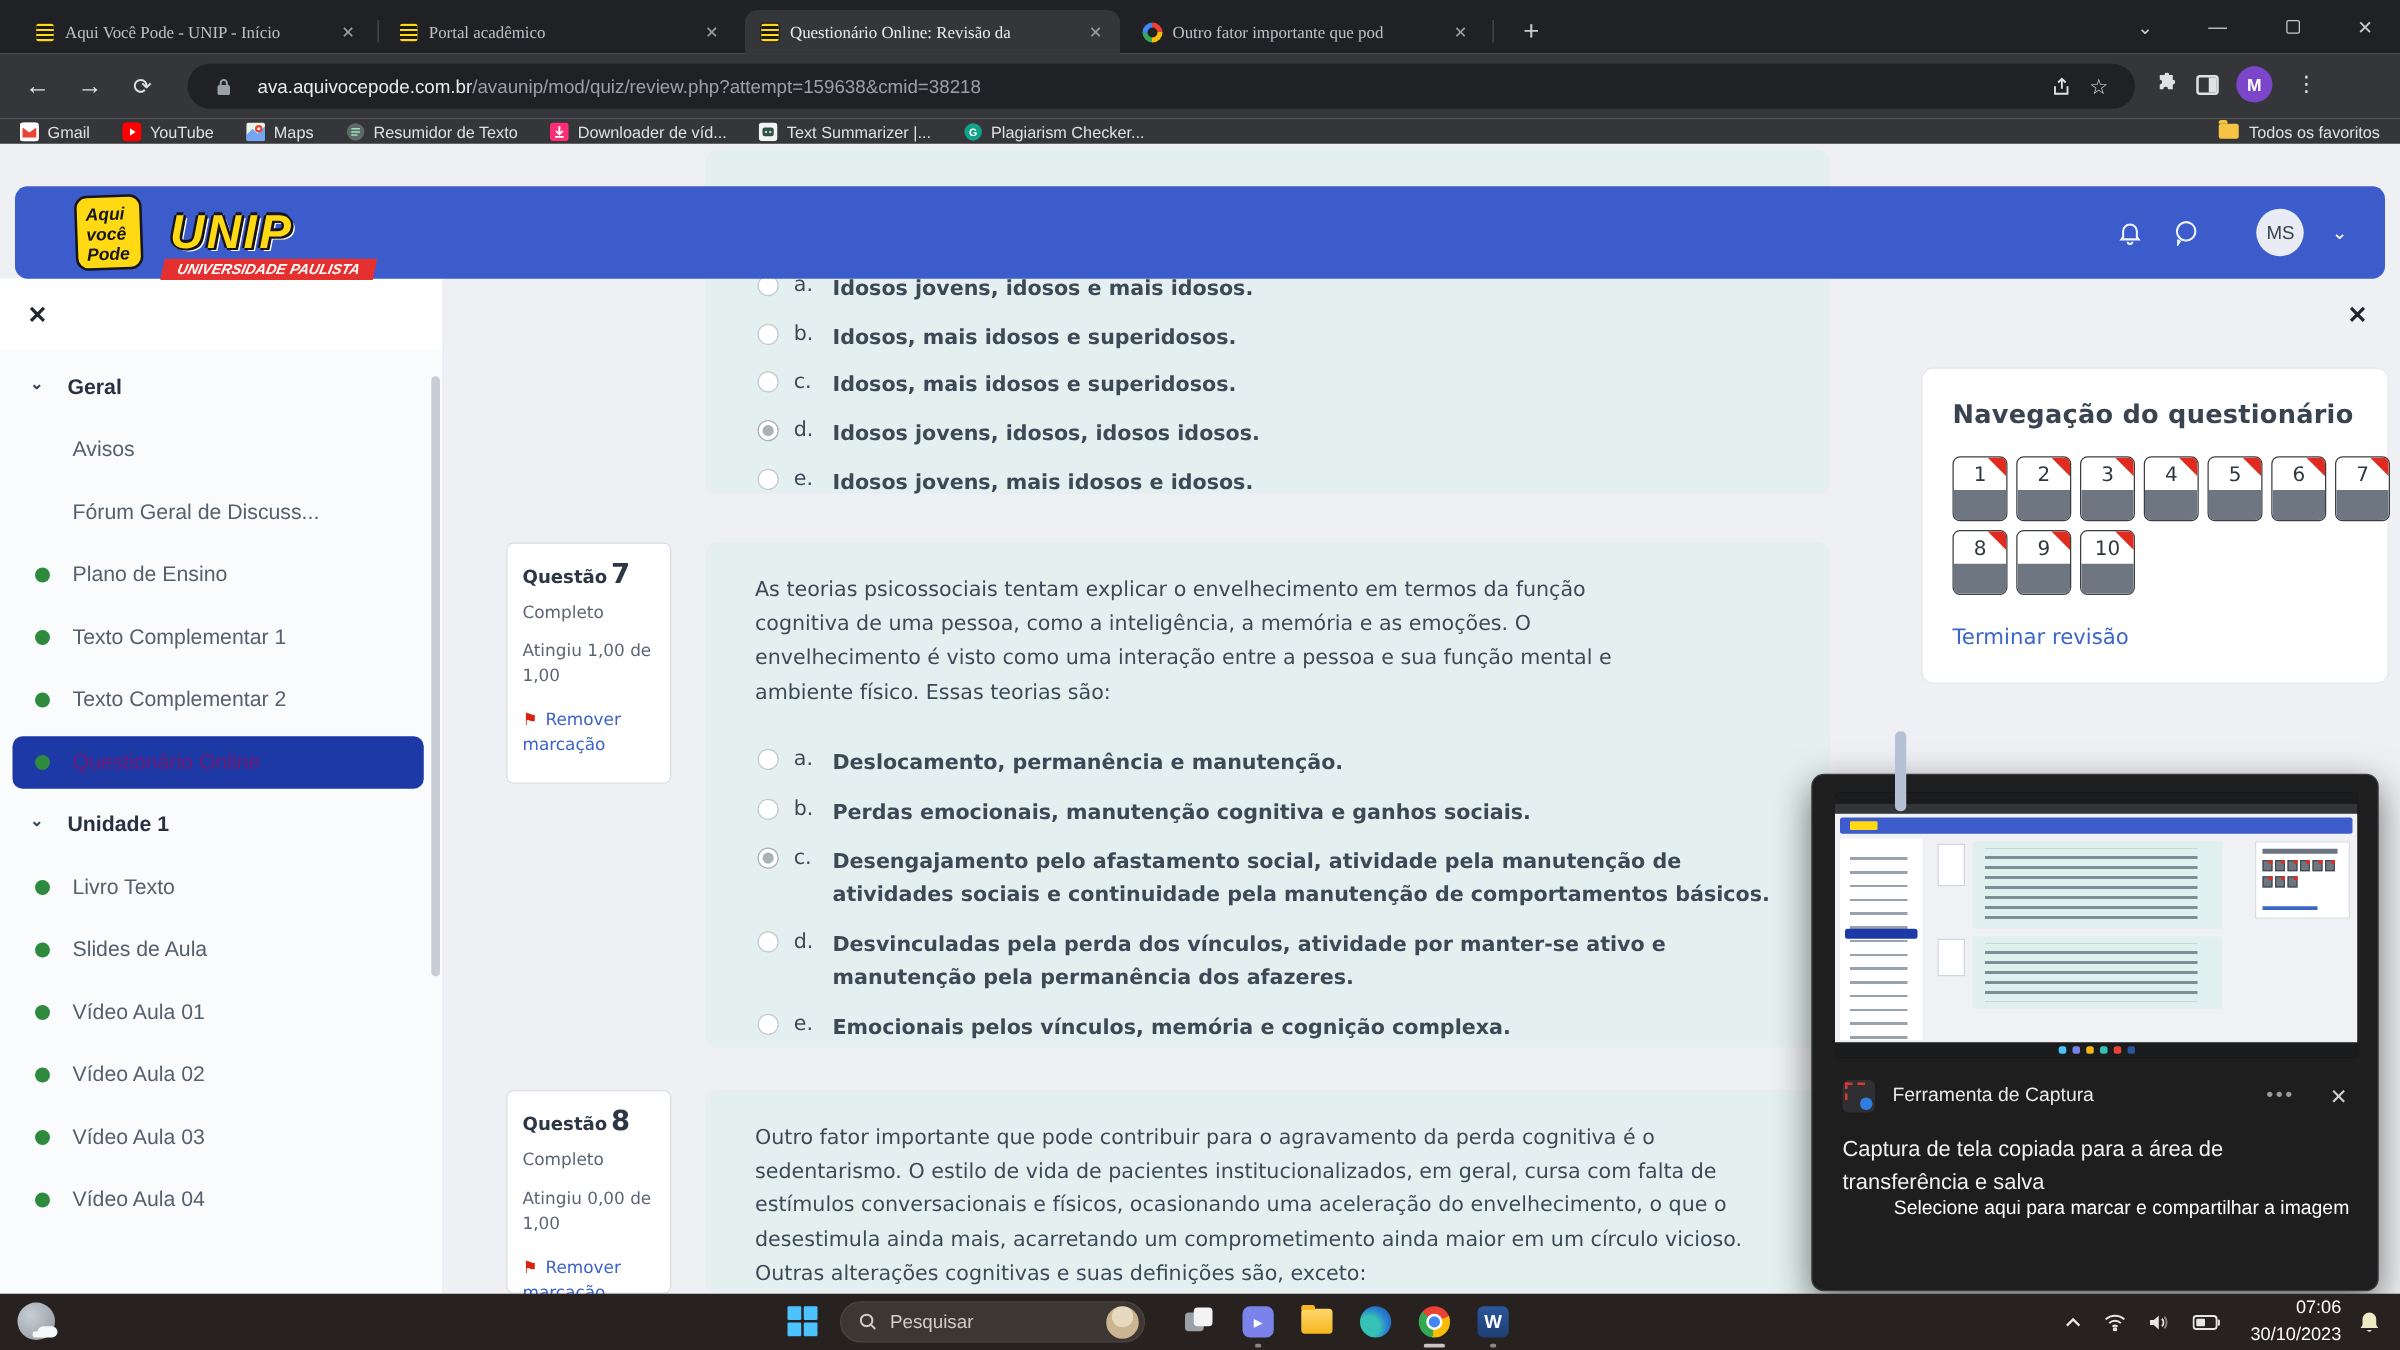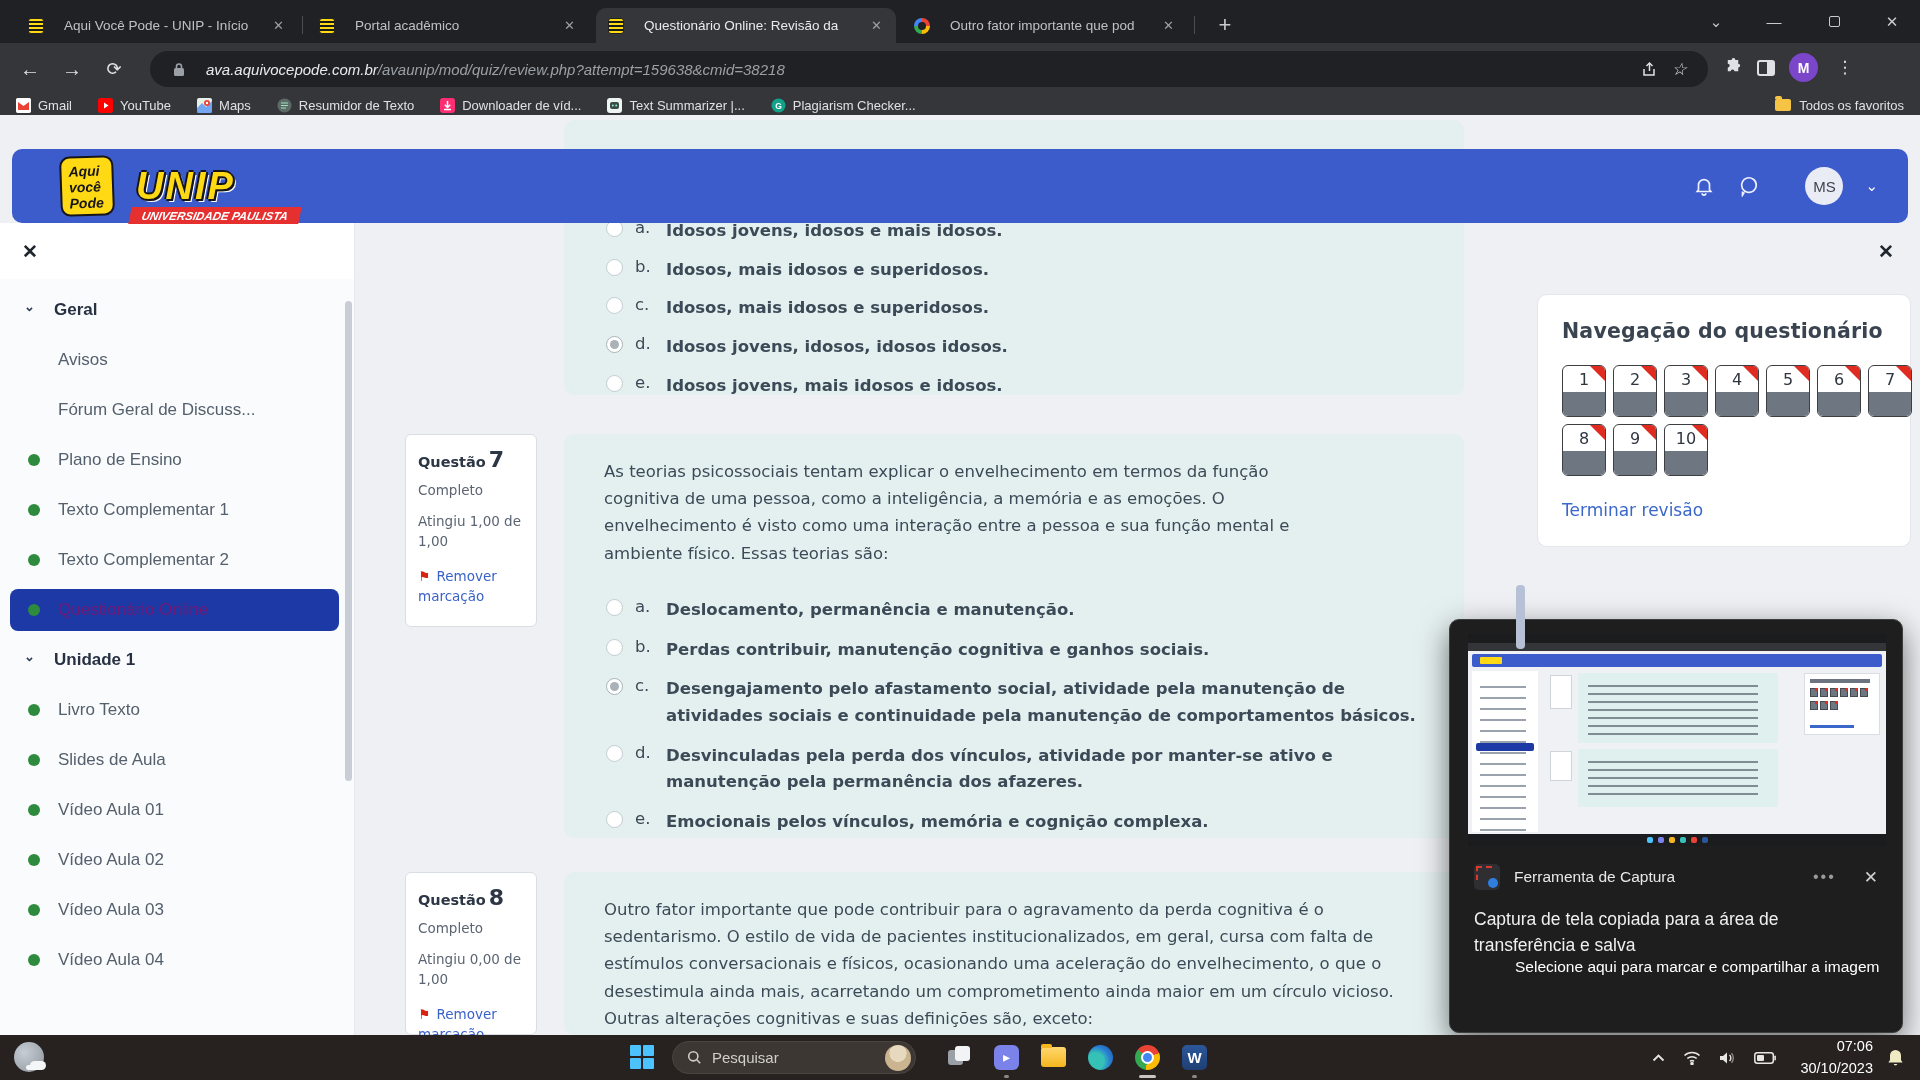--- a/index.html
+++ b/index.html
@@ -4,40 +4,40 @@
 <style>
   * { margin:0; padding:0; box-sizing:border-box; }
   html,body { width:1920px; height:1080px; overflow:hidden; background:#eef0f3;
               font-family:"Liberation Sans", sans-serif; }
 
   
   .tabstrip { position:absolute; left:0; top:0; width:1920px; height:43px; background:#202124; z-index:20; }
   .tab { position:absolute; top:8px; height:35px; display:flex; align-items:center; padding:0 10px 0 12px;
          color:#bdc1c6; font-size:13.5px; }
   .tab.active { background:#35363a; border-radius:10px 10px 0 0; color:#e8eaed; }
-  .tab .title { flex:1; overflow:hidden; white-space:nowrap; margin:0 20px; }
+  .tab .title { flex:1; overflow:hidden; white-space:nowrap; margin:0 8px;font-family:Liberation Serif, serif; }
   .tab .close { color:#9aa0a6; font-size:13px; padding:2px 4px; border-radius:50%; }
   .favicon-unip { width:16px; height:16px; border-radius:3px; background:#ffd913; border:1px solid #222;
                   background-image:repeating-linear-gradient(#ffd913 0 2px, #1a1a1a 2px 4px); flex:0 0 16px; }
   .favicon-google { width:16px; height:16px; border-radius:50%; flex:0 0 16px;
        background:conic-gradient(#ea4335 0 90deg,#fbbc05 90deg 180deg,#34a853 180deg 270deg,#4285f4 270deg 360deg);
        position:relative; }
   .favicon-google::after { content:""; position:absolute; inset:4px; background:#202124; border-radius:50%; }
   .tabsep { position:absolute; top:16px; width:1px; height:18px; background:#4a4d51; }
   .newtab { position:absolute; top:10px; left:1210px; width:30px; height:30px; color:#c7cbd0; font-size:22px;
             display:flex; align-items:center; justify-content:center; border-radius:50%; }
   .winctl { position:absolute; top:0; height:43px; width:52px; display:flex; align-items:center; justify-content:center;
             color:#c7cbd0; font-size:15px; }
   .winctl .box { width:11px; height:11px; border:1.5px solid #c7cbd0; border-radius:2px; }
 
   .toolbar { position:absolute; left:0; top:43px; width:1920px; height:52px; background:#35363a; z-index:20; }
   .navbtn { position:absolute; top:10px; width:32px; height:32px; display:flex; align-items:center; justify-content:center;
             color:#dfe1e5; font-size:20px; border-radius:50%; }
   .omnibox { position:absolute; left:150px; top:8px; width:1558px; height:36px; background:#202124; border-radius:18px;
-             display:flex; align-items:center; padding:0 14px;font-style:italic; }
+             display:flex; align-items:center; padding:0 14px; }
   .omnibox .url { font-size:15px; color:#e8eaed; margin-left:12px; white-space:nowrap; overflow:hidden; flex:1; }
   .omnibox .url .path { color:#9aa0a6; }
   .pill-ic { display:flex; align-items:center; justify-content:center; width:30px; height:30px; flex:0 0 30px; }
   .tb-right { position:absolute; top:10px; display:flex; align-items:center; }
   .avatar-m { width:29px; height:29px; border-radius:50%; background:#7b46c9; color:#fff; font-size:14px; font-weight:bold;
               display:flex; align-items:center; justify-content:center; }
   .kebab { color:#dfe1e5; font-size:17px; letter-spacing:0; width:26px; text-align:center; }
   .sidepanel-ic { width:18px; height:16px; border:2px solid #dfe1e5; border-radius:3px; position:relative; }
   .sidepanel-ic::after { content:""; position:absolute; right:0; top:0; bottom:0; width:6px; background:#dfe1e5; }
 
@@ -488,21 +488,21 @@
   <p class="qtext">As teorias psicossociais tentam explicar o envelhecimento em termos da função cognitiva de uma pessoa, como a inteligência, a memória e as emoções. O envelhecimento é visto como uma interação entre a pessoa e sua função mental e ambiente físico. Essas teorias são:</p>
   <div class="opts">
     <div class="opt">
       <span class="radio"></span>
       <span class="letter">a.</span>
       <span class="otext">Deslocamento, permanência e manutenção.</span>
     </div>
     <div class="opt">
       <span class="radio"></span>
       <span class="letter">b.</span>
-      <span class="otext">Perdas contribuir, manutenção cognitiva e ganhos sociais.</span>
+      <span class="otext">Perdas emocionais, manutenção cognitiva e ganhos sociais.</span>
     </div>
     <div class="opt sel">
       <span class="radio"></span>
       <span class="letter">c.</span>
       <span class="otext">Desengajamento pelo afastamento social, atividade pela manutenção de atividades sociais e continuidade pela manutenção de comportamentos básicos.</span>
     </div>
     <div class="opt">
       <span class="radio"></span>
       <span class="letter">d.</span>
       <span class="otext">Desvinculadas pela perda dos vínculos, atividade por manter-se ativo e manutenção pela permanência dos afazeres.</span>

